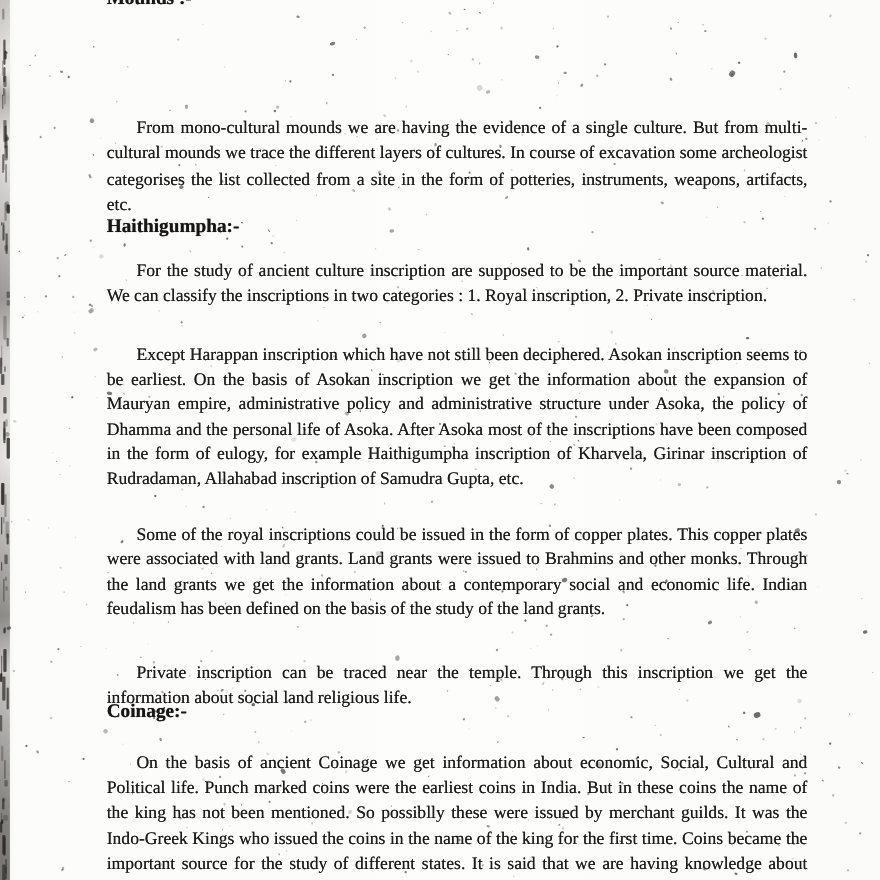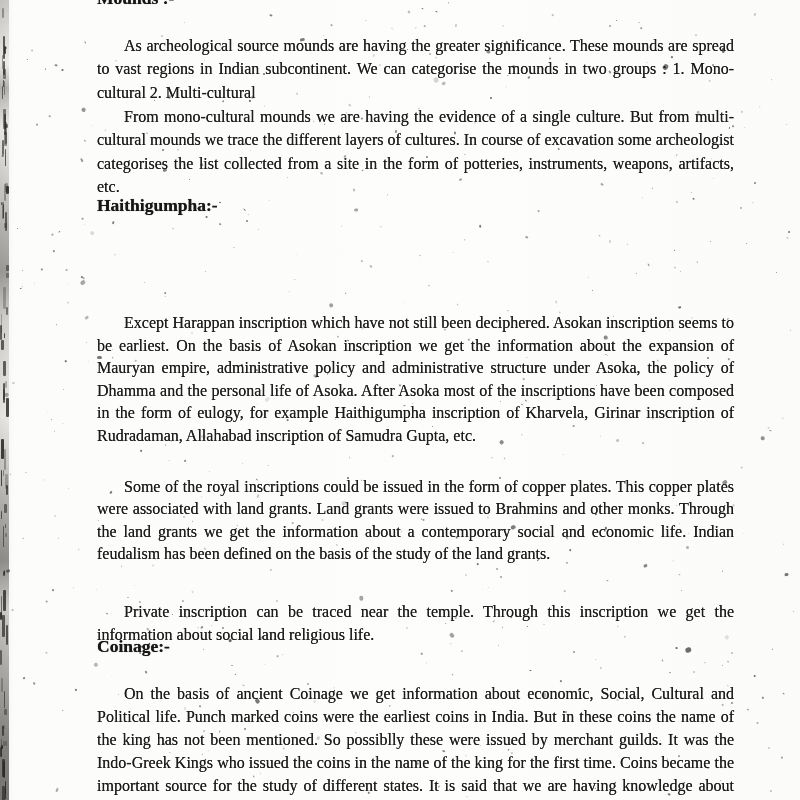--- a/index.html
+++ b/index.html
@@ -66,26 +66,26 @@
 </style>
 </head>
 <body>
 
 <div class="page">
 
   <div class="edge-base"></div>
 
   <h2 class="heading" style="top:-14px;">Mounds :-</h2>
 
-  <p class="textblock" style="top:18px;">As archeological source mounds are having the greater significance. These mounds are spread to vast regions in Indian subcontinent. We can categorise the mounds in two groups : 1. Mono-cultural  2. Multi-cultural</p>
 
   <p class="textblock" style="top:89px;">From mono-cultural mounds we are having the evidence of a single culture. But from multi-cultural mounds we trace the different layers of cultures. In course of excavation some archeologist categorises the list collected from a site in the form of potteries, instruments, weapons, artifacts, etc.</p>
 
   <h2 class="heading" style="top:193px;">Haithigumpha:-</h2>
 
+  <p class="textblock" style="top:219px;">For the study of ancient culture inscription are supposed to be the important source material. We can classify the inscriptions in two categories : 1. Royal inscription, 2. Private inscription.</p>
 
   <p class="textblock lh-225" style="top:296px;">Except Harappan inscription which have not still been deciphered. Asokan inscription seems to be earliest. On the basis of Asokan inscription we get the information about the expansion of Mauryan empire, administrative policy and administrative structure under Asoka, the policy of Dhamma and the personal life of Asoka. After Asoka most of the inscriptions have been composed in the form of eulogy, for example Haithigumpha inscription of Kharvela, Girinar inscription of Rudradaman, Allahabad inscription of Samudra Gupta, etc.</p>
 
   <p class="textblock lh-224" style="top:460px;">Some of the royal inscriptions could be issued in the form of copper plates. This copper plates were associated with land grants. Land grants were issued to Brahmins and other monks. Through the land grants we get the information about a contemporary social and economic life. Indian feudalism has been defined on the basis of the study of the land grants.</p>
 
   <p class="textblock" style="top:584px;">Private inscription can be traced near the temple. Through this inscription we get the information about social land religious life.</p>
 
   <h2 class="heading" style="top:634px;">Coinage:-</h2>
 
   <p class="textblock lh-230" style="top:666px;">On the basis of ancient Coinage we get information about economic, Social, Cultural and Political life. Punch marked coins were the earliest coins in India. But in these coins the name of the king has not been mentioned. So possiblly these were issued by merchant guilds. It was the Indo-Greek Kings who issued the coins in the name of the king for the first time. Coins became the important source for the study of different states. It is said that we are having knowledge about Mitra and Panchala rulers on the basis of their coins</p>

